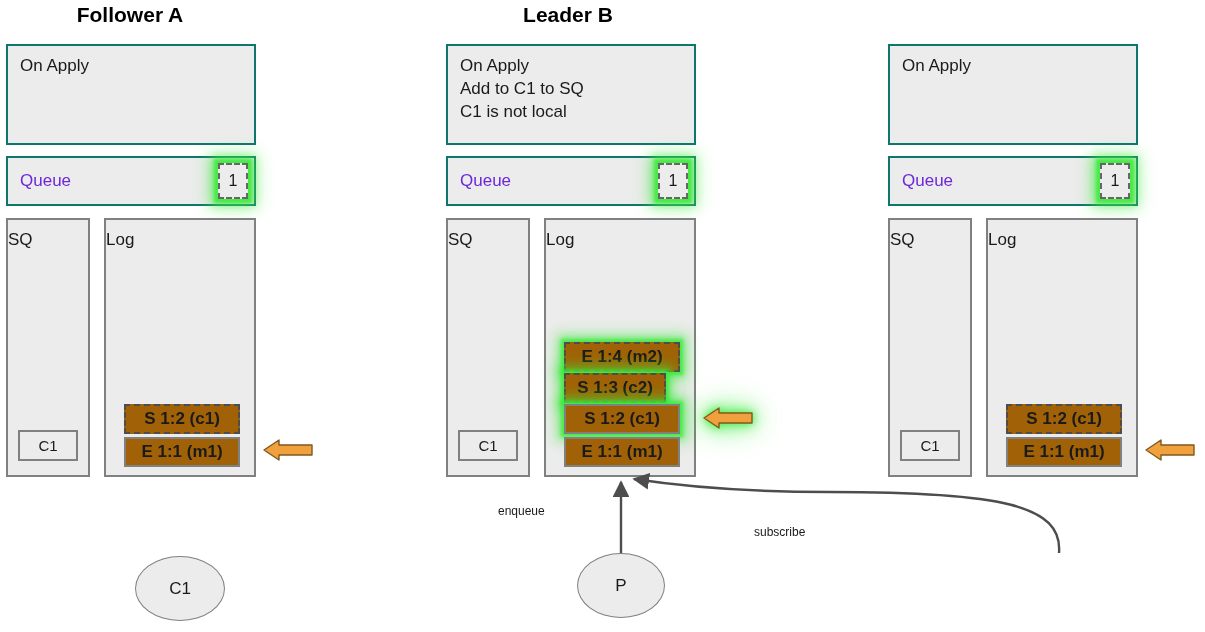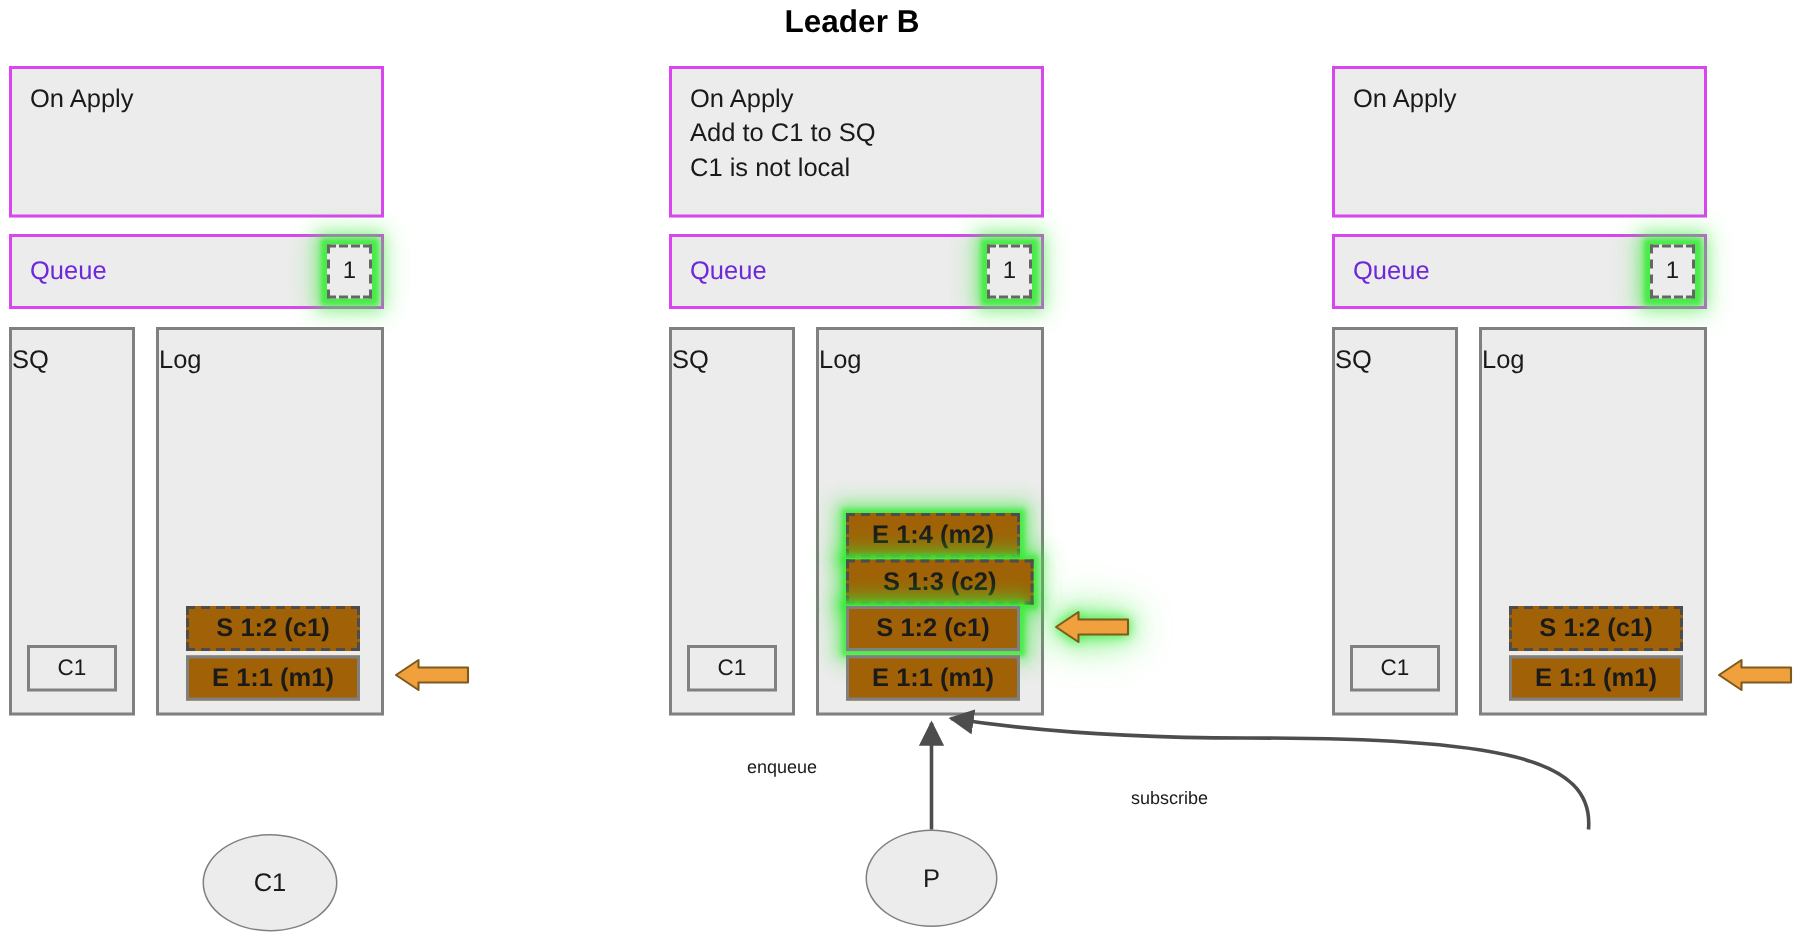--- a/index.html
+++ b/index.html
@@ -21,21 +21,21 @@
     color:#000000;
     text-align:center;
     letter-spacing:0px;
     white-space:nowrap;
   }
 
   
   .panel{
     position:absolute;
     background:#ececec;
-    border:2px solid #d946ef;
+    border:2px solid #0f766e;
     box-sizing:border-box;
   }
   .onapply-text{
     position:absolute;
     left:12px; top:8px;
     font-size:17px;
     line-height:23px;
     color:#1a1a1a;
     white-space:nowrap;
   }
@@ -141,20 +141,21 @@
     position:absolute;left:0;top:0;
     width:1205px;height:632px;
     pointer-events:none;
   }
 </style>
 </head>
 <body>
 
 <div class="stage">
 
+  <div class="col-title" style="left:0px;top:3px;width:260px;">Follower A</div>
   <div class="col-title" style="left:438px;top:3px;width:260px;">Leader B</div>
 
   <div class="panel" style="left:6px;top:44px;width:250px;height:101px;">
     <div class="onapply-text">
       <div>On Apply</div>
     </div>
   </div>
 
   <div class="panel" style="left:6px;top:156px;width:250px;height:50px;">
     <div class="queue-label">Queue</div>
@@ -194,21 +195,21 @@
   </div>
 
   <div class="subbox" style="left:446px;top:218px;width:84px;height:259px;">
     <div class="subbox-title">SQ</div>
     <div class="chip" style="left:10px;bottom:14px;width:60px;height:31px;">C1</div>
   </div>
 
   <div class="subbox" style="left:544px;top:218px;width:152px;height:259px;">
     <div class="subbox-title">Log</div>
     <div class="logentry dashed glow" style="left:18px;top:122px;width:116px;height:30px;">E 1:4 (m2)</div>
-    <div class="logentry dashed glow" style="left:18px;top:153px;width:125px;height:30px;">S 1:3 (c2)</div>
+    <div class="logentry dashed glow" style="left:18px;top:153px;width:102px;height:30px;">S 1:3 (c2)</div>
     <div class="logentry solid glow" style="left:18px;top:184px;width:116px;height:30px;">S 1:2 (c1)</div>
     <div class="logentry solid" style="left:18px;top:217px;width:116px;height:30px;">E 1:1 (m1)</div>
   </div>
 
   <div class="arrow-wrap glow" style="left:702px;top:405px;width:52px;height:26px;">
     <svg width="52" height="26" viewBox="0 0 52 26">
       <polygon points="2,13 17,3 17,8 50,8 50,18 17,18 17,23" fill="#f0a03c" stroke="#7f5a1e" stroke-width="1.4" stroke-linejoin="round"></polygon>
     </svg>
   </div>
 

